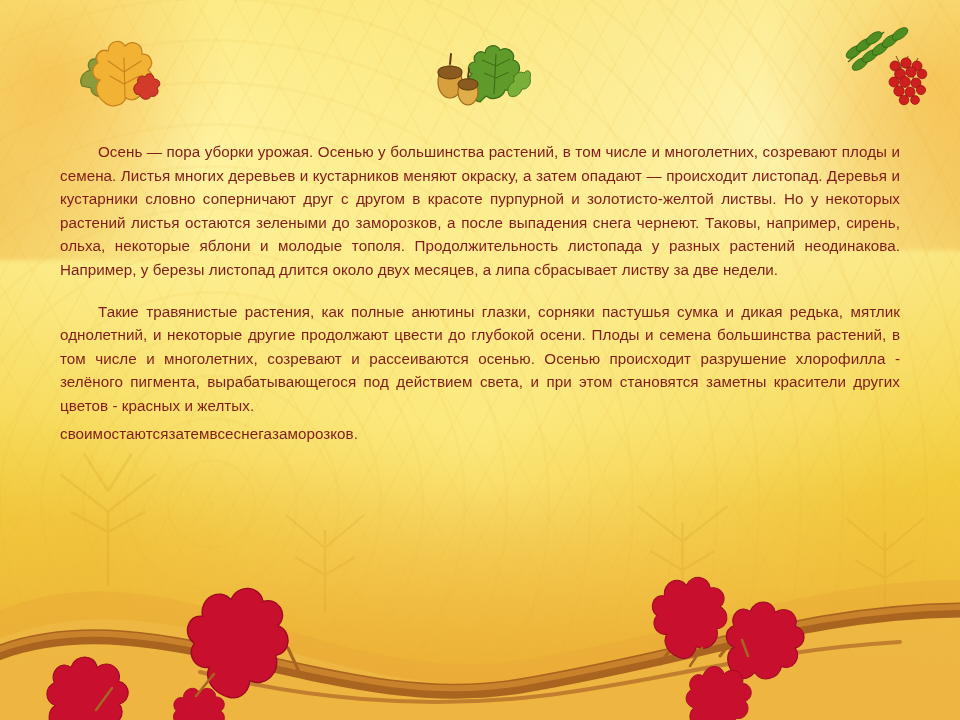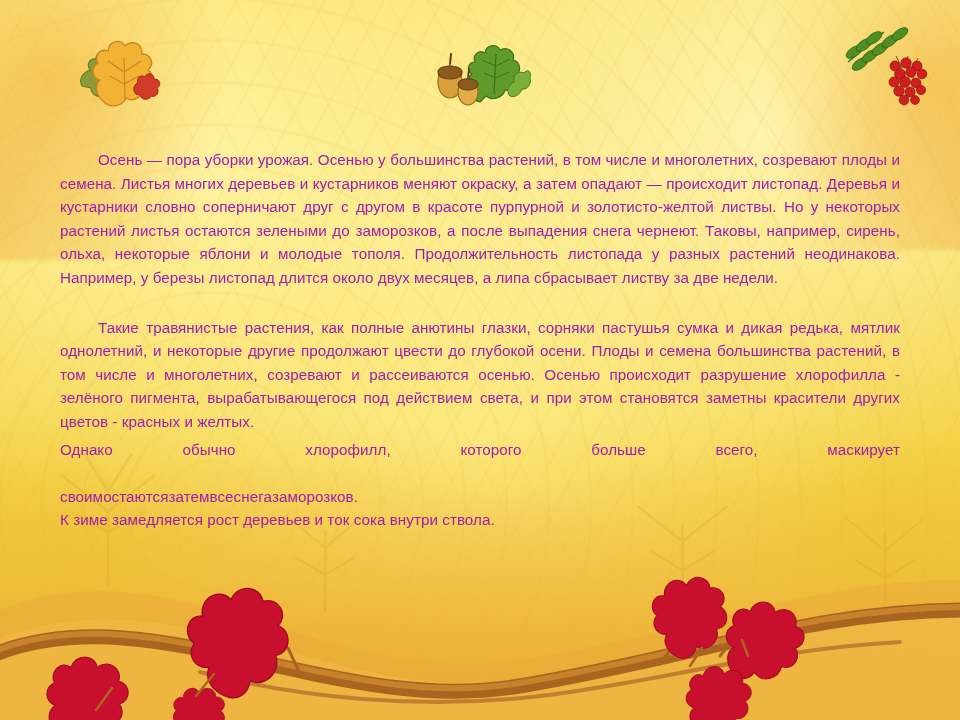--- a/index.html
+++ b/index.html
@@ -85,24 +85,24 @@
   .deco-rowan { left: 838px; top: 22px; }
 
   
   .content {
     position: absolute;
     left: 60px;
     top: 132px;
     width: 840px;
   }
   .para {
-    margin: 16px 0 4px 0;
+    margin: 8px 0 4px 0;
     font-size: 15.2px;
     line-height: 23.6px;
-    color: #a21caf;
+    color: #7f1d1d;
     text-align: justify;
     text-indent: 38px;
     letter-spacing: 0.05px;
   }
   .para .tail {
     display: block;
     text-indent: 0;
   }
   .para-gap { height: 6px; }
 
@@ -208,30 +208,28 @@
           <circle cx="77" cy="78" r="4.4"></circle>
       </g>
     </g>
   </svg>
 
   <div class="content">
     <p class="para">Осень — пора уборки урожая. Осенью у большинства растений, в том числе и многолетних, созревают  плоды и семена. Листья многих деревьев и кустарников меняют окраску, а затем опадают — происходит  листопад. Деревья и кустарники словно соперничают друг с другом в красоте пурпурной и  золотисто-желтой листвы.  Но  у  некоторых  растений  листья остаются зелеными до заморозков, а после выпадения снега чернеют. Таковы, например, сирень, ольха, некоторые  яблони  и  молодые  тополя.  Продолжительность  листопада  у  разных  растений неодинакова.  Например,  у  березы  листопад  длится  около  двух  месяцев,  а  липа  сбрасывает листву за две недели.</p>
     <div class="para-gap"></div>
     <p class="para"><span>Такие травянистые растения, как полные анютины глазки, сорняки пастушья сумка и дикая редька, мятлик однолетний, и некоторые другие продолжают цвести до глубокой осени. Плоды и  семена  большинства  растений,  в  том  числе  и  многолетних,  созревают  и  рассеиваются осенью.     Осенью     происходит     разрушение     хлорофилла     -     зелёного     пигмента, вырабатывающегося под действием света, и при этом становятся заметны красители других цветов - красных и желтых.</span></p>
     <p class="para" style="text-indent:0; margin-top:0;">
-      <span class="wide-line">Однако обычно хлорофилл, которого больше всего, маскирует</span>
       <span class="wide-line" style="display:flex; justify-content:center;">
         <span>своим</span>
         <span>остаются</span>
         <span>затем</span>
         <span>все</span>
         <span>снега</span>
         <span>заморозков.</span>
       </span>
-      <span class="tail">К зиме замедляется рост деревьев и ток сока внутри ствола.</span>
     </p>
   </div>
 
   <svg class="ribbon-svg" viewBox="0 0 960 260" preserveAspectRatio="none">
 
     <path d="M0 150 C170 80 330 230 520 200 C700 172 810 120 960 120 L960 260 L0 260 Z" fill="#e9a93a" opacity="0.45"></path>
     <path d="M0 178 C180 110 340 250 530 220 C710 192 820 148 960 146 L960 260 L0 260 Z" fill="#f0bd4a" opacity="0.55"></path>
 
     <path d="M-10 196 C150 130 330 258 520 226 C700 196 810 150 970 150" fill="none" stroke="#a9641f" stroke-width="15" stroke-linecap="round"></path>
     <path d="M-10 193 C150 127 330 255 520 223 C700 193 810 147 970 147" fill="none" stroke="#c8822c" stroke-width="6" stroke-linecap="round"></path>

